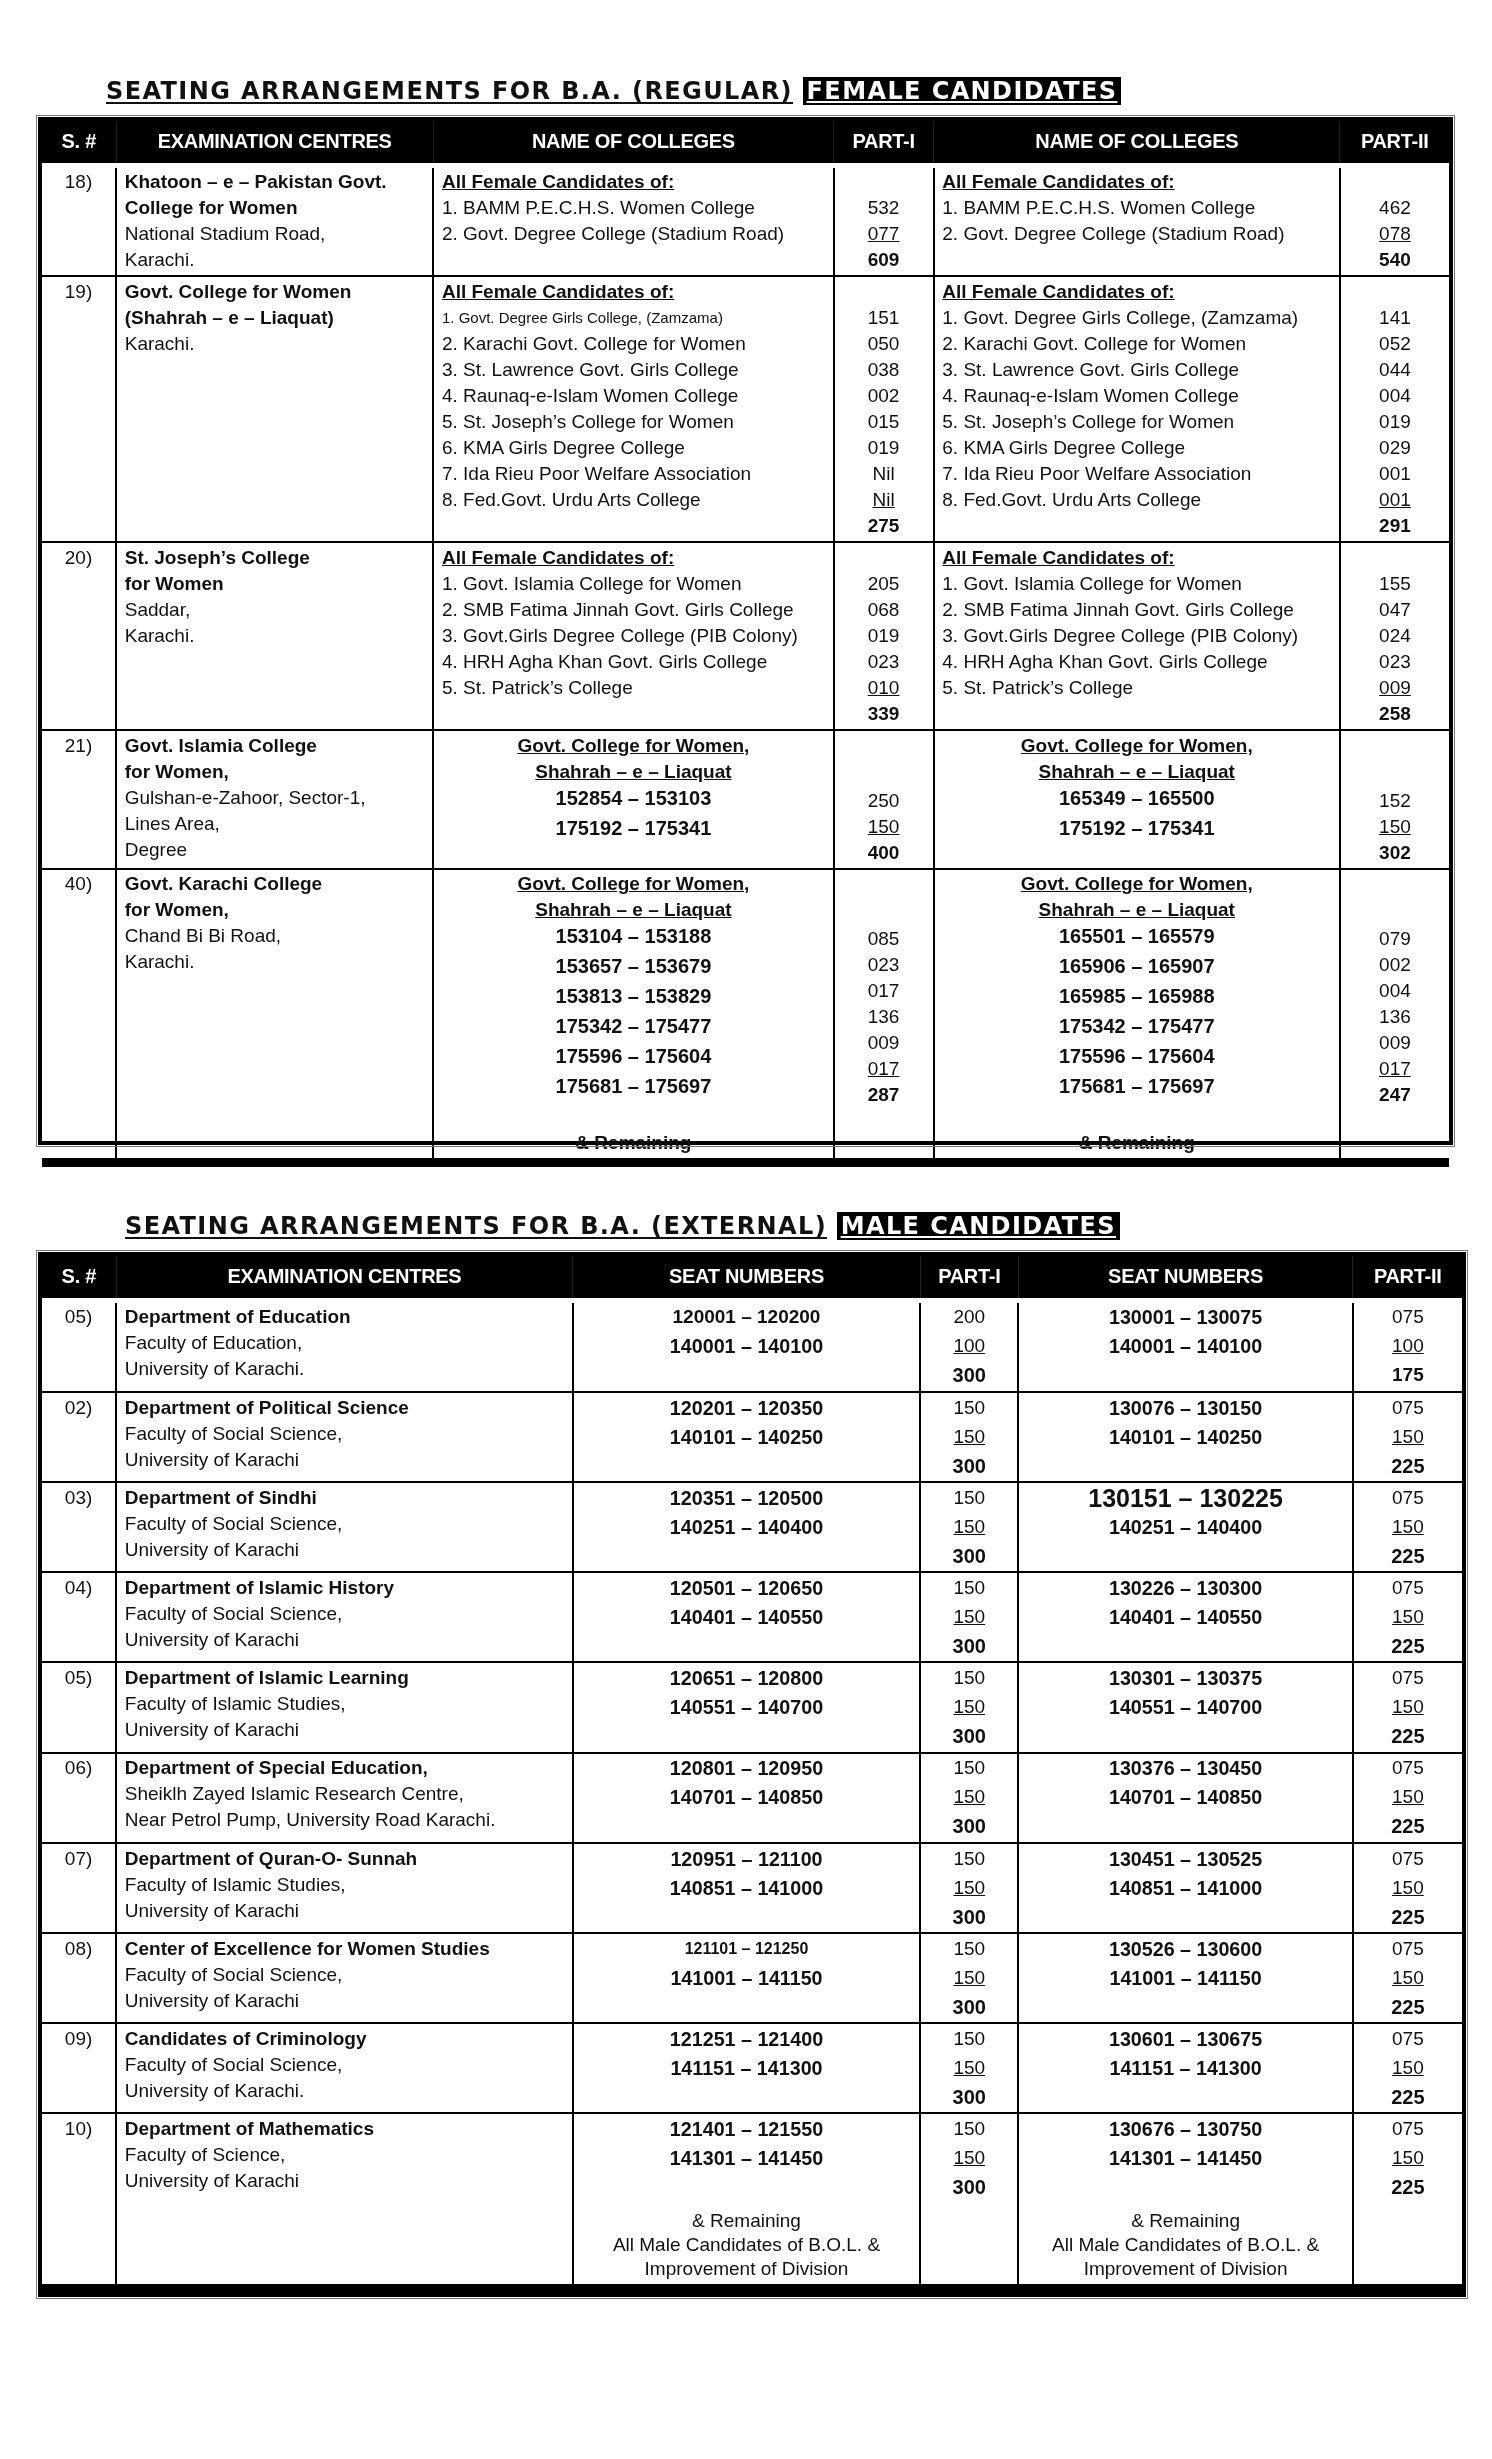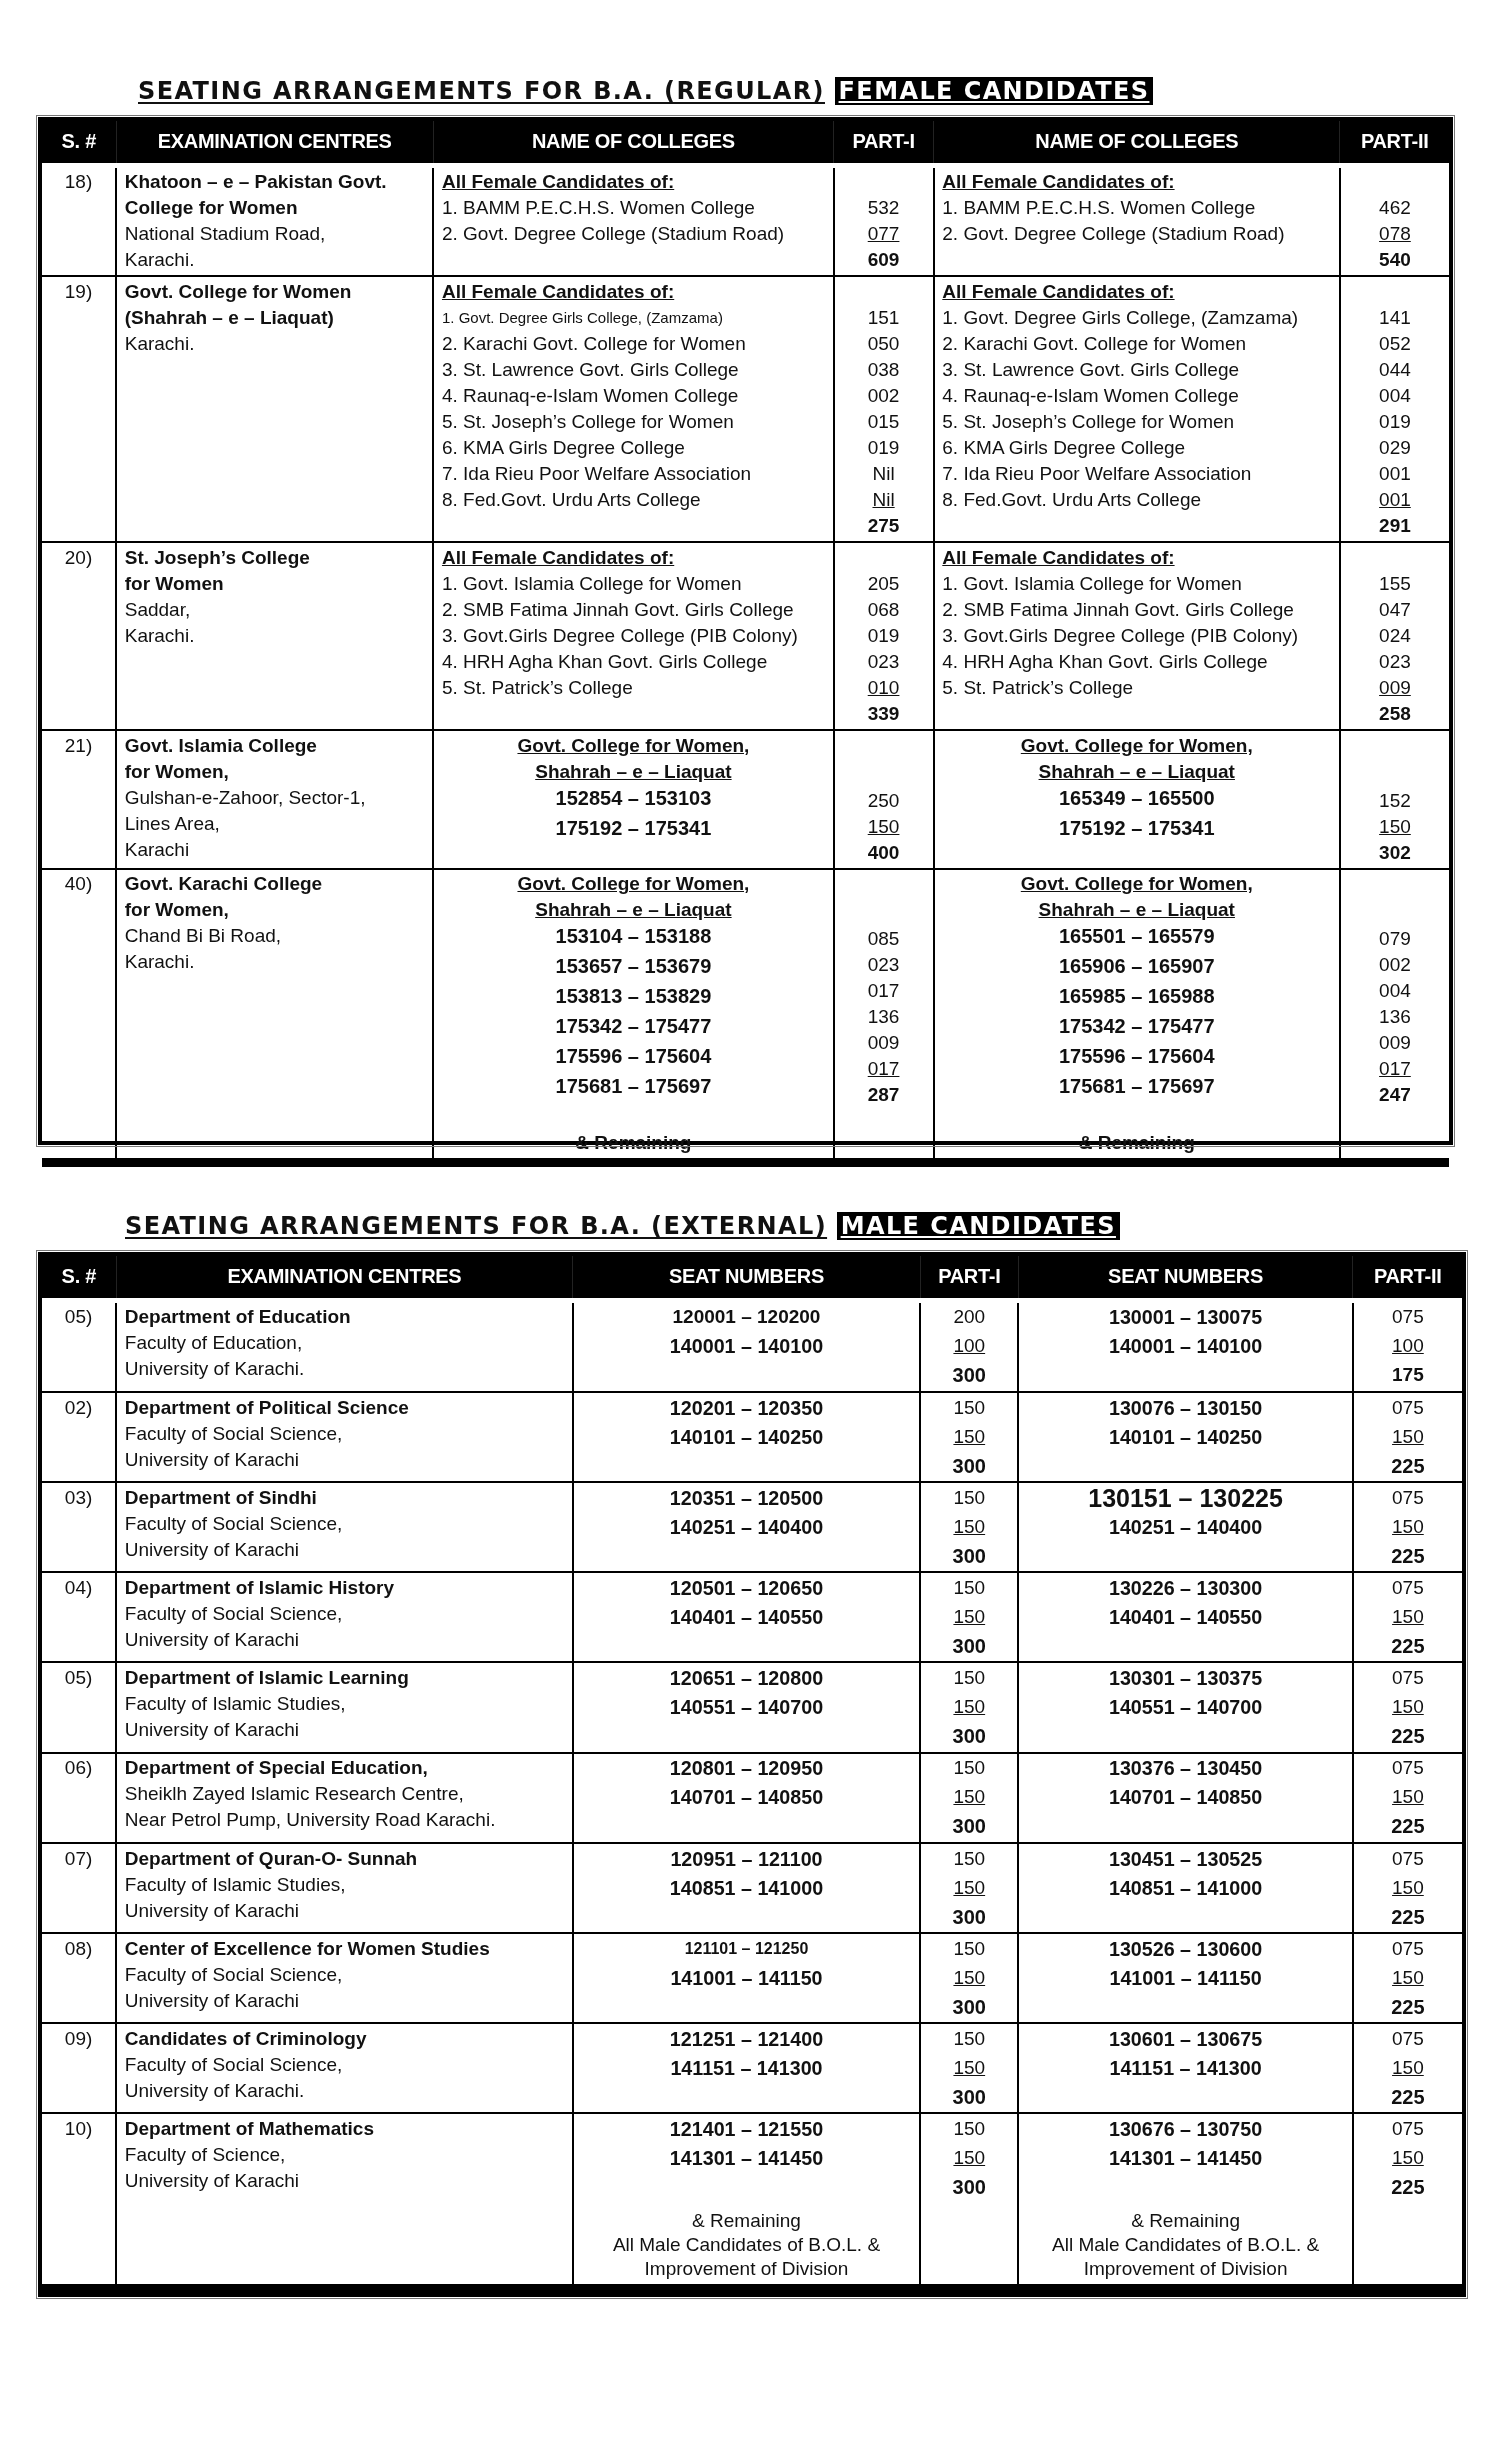--- a/index.html
+++ b/index.html
@@ -5,21 +5,21 @@
   * { box-sizing: border-box; margin: 0; padding: 0; }
   html, body { width: 1493px; height: 2459px; background: #ffffff; }
   body { font-family: "Liberation Sans", sans-serif; color: #111; position: relative; overflow: hidden; }
 
   .title {
     position: absolute; font-family: "DejaVu Sans", sans-serif; font-weight: bold;
     font-size: 24px; letter-spacing: 1.4px; white-space: nowrap; color: #111;
   }
   .title .t-main { text-decoration: underline; text-decoration-thickness: 1.9px; text-underline-offset: 2.9px; }
   .title .t-hl { background: #000; color: #fff; padding: 0 3.8px; text-decoration: underline; text-decoration-color: #fff; }
-  #title1 { left: 138px; top: 77px; }
+  #title1 { left: 106px; top: 77px; }
   #title2 { left: 125px; top: 1212px; }
 
   .tbl {
     position: absolute; border: 4.8px solid #000; outline: 1px solid #777; outline-offset: 1.9px;
   }
   #t1 { left: 38px; top: 117px; width: 1415px; height: 1028px; }
   #t2 { left: 38px; top: 1252px; width: 1428px; height: 1045px; }
 
   table { border-collapse: collapse; width: 100%; height: 100%; table-layout: fixed; }
   th {
@@ -203,21 +203,21 @@
             <div class="tot">258</div>
           </td>
         </tr>
         <tr>
           <td>21)</td>
           <td>
             <div class="b">Govt. Islamia College</div>
             <div class="b"> for Women,</div>
             <div class="">Gulshan-e-Zahoor, Sector-1,</div>
             <div class="">Lines Area,</div>
-            <div class="">Karachi</div>
+            <div class="">Degree</div>
           </td>
           <td class="center">
             <div class="b u" style="height:26px">Govt. College for Women,</div>
             <div class="b u" style="height:26px">Shahrah – e – Liaquat</div>
             <div class="seat">152854  –  153103</div>
             <div class="seat">175192  –  175341</div>
           </td>
           <td class="num">
             <div></div>
             <div></div>

